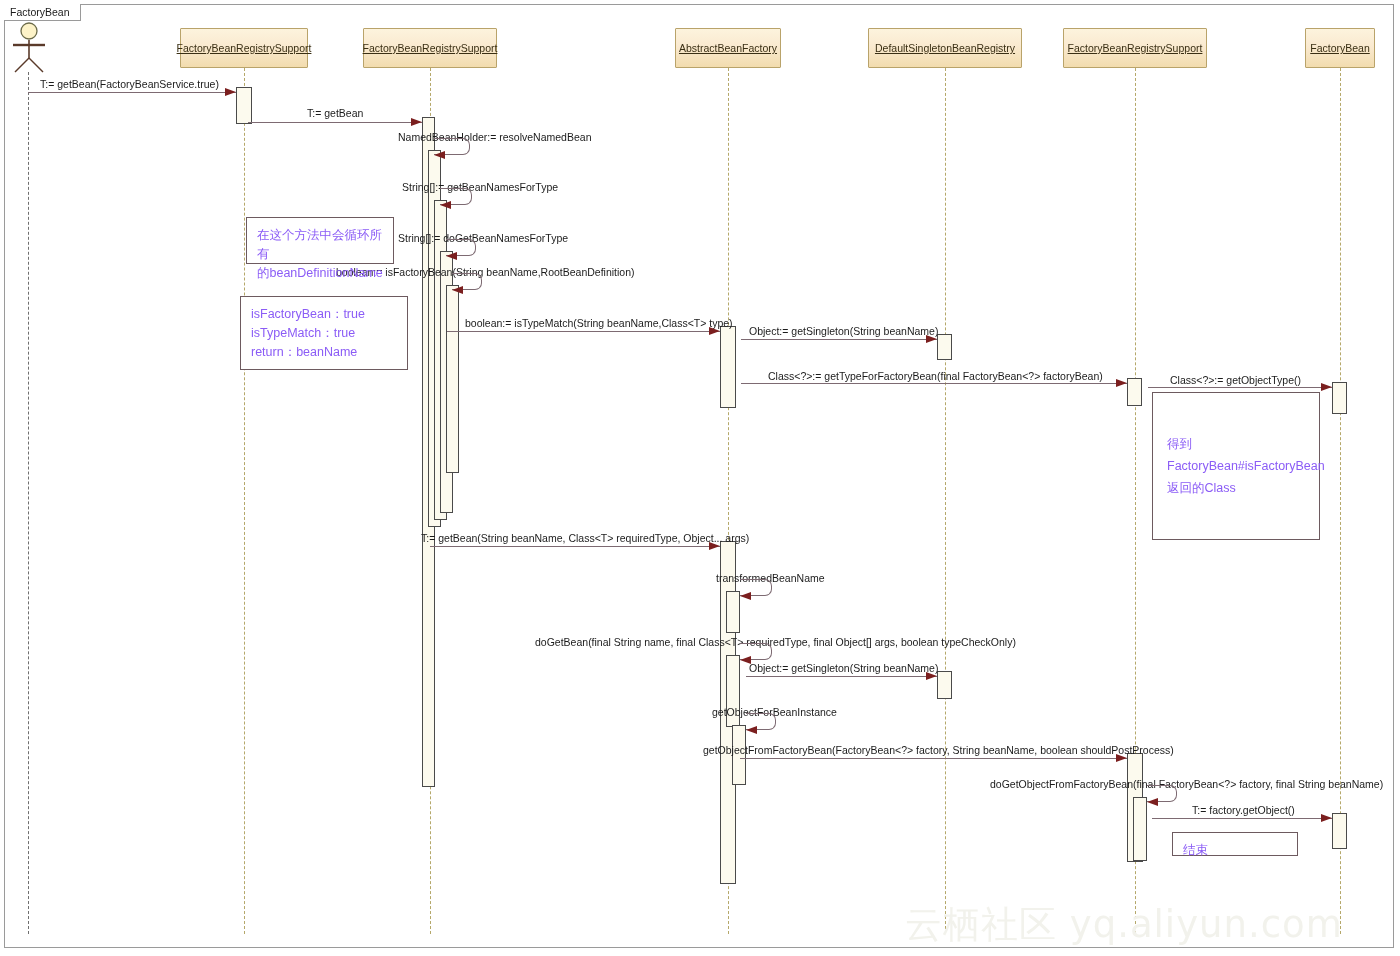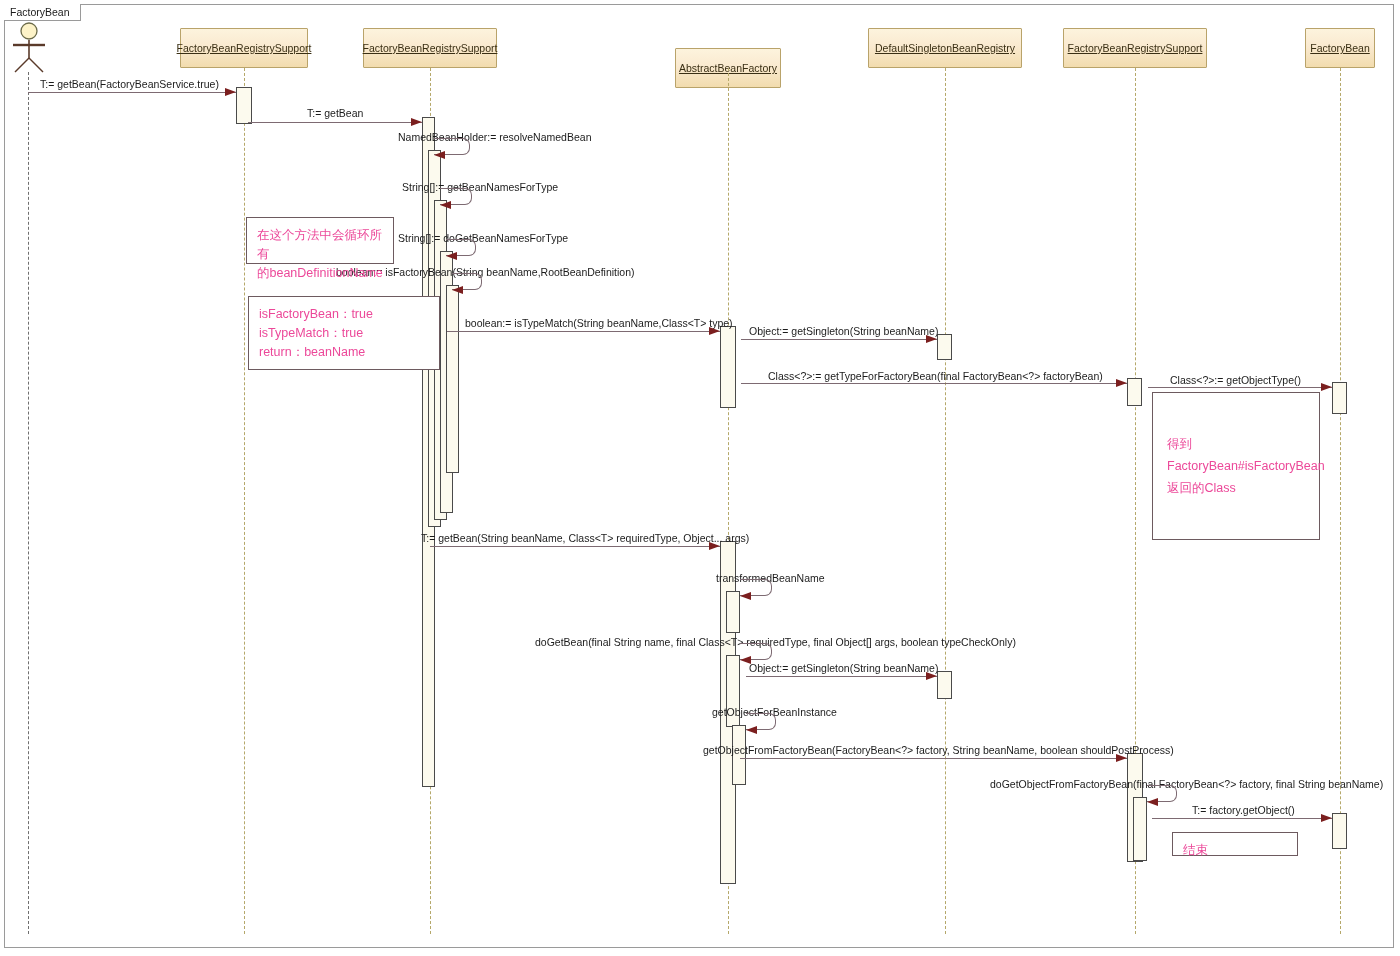--- a/index.html
+++ b/index.html
@@ -121,21 +121,21 @@
 
   
   .note {
     position: absolute;
     box-sizing: border-box;
     background: #ffffff;
     border: 1px solid #6d5a5f;
     padding: 8px 10px;
     font-size: 12.5px;
     line-height: 19px;
-    color: #ec4899;
+    color: #8b5cf6;
     white-space: pre-line;
   }
   .note.big {
     font-size: 12.5px;
     line-height: 22px;
     padding: 12px 14px;
   }
 
   
   .watermark {
@@ -170,21 +170,21 @@
 
   <div id="dyn">
       <div class="participant" style="left: 180px; top: 28px; width: 128px; height: 40px; display: flex; align-items: center; justify-content: center;">
         <span class="pname">FactoryBeanRegistrySupport</span>
       </div>
       <div class="lifeline" style="left: 244px; top: 68px; height: 866px;"></div>
       <div class="participant" style="left: 363px; top: 28px; width: 134px; height: 40px; display: flex; align-items: center; justify-content: center;">
         <span class="pname">FactoryBeanRegistrySupport</span>
       </div>
       <div class="lifeline" style="left: 430px; top: 68px; height: 866px;"></div>
-      <div class="participant" style="left: 675px; top: 28px; width: 106px; height: 40px; display: flex; align-items: center; justify-content: center; margin-top: 20px;">
+      <div class="participant" style="left: 675px; top: 28px; width: 106px; height: 40px; display: flex; align-items: center; justify-content: center;">
         <span class="pname">AbstractBeanFactory</span>
       </div>
       <div class="lifeline" style="left: 728px; top: 68px; height: 866px;"></div>
       <div class="participant" style="left: 868px; top: 28px; width: 154px; height: 40px; display: flex; align-items: center; justify-content: center;">
         <span class="pname">DefaultSingletonBeanRegistry</span>
       </div>
       <div class="lifeline" style="left: 945px; top: 68px; height: 866px;"></div>
       <div class="participant" style="left: 1063px; top: 28px; width: 144px; height: 40px; display: flex; align-items: center; justify-content: center;">
         <span class="pname">FactoryBeanRegistrySupport</span>
       </div>
@@ -260,23 +260,24 @@
       <div class="msgline" style="left: 740px; top: 758px; width: 387px;"></div>
       <div class="arrowhead" style="left: 1116px; top: 754px;"></div>
       <div class="msglabel" style="left: 990px; top: 778px;">doGetObjectFromFactoryBean(final FactoryBean&lt;?&gt; factory, final String beanName)</div>
       <div class="selfloop" style="left: 1147px; top: 785px; width: 30px; height: 17px;"></div>
       <div class="arrowhead" style="left: 1147px; top: 798px; transform: rotate(180deg);"></div>
       <div class="msglabel" style="left: 1192px; top: 804px;">T:= factory.getObject()</div>
       <div class="msgline" style="left: 1152px; top: 818px; width: 180px;"></div>
       <div class="arrowhead" style="left: 1321px; top: 814px;"></div>
       <div class="note" style="left: 246px; top: 217px; width: 148px; height: 47px;">在这个方法中会循环所有
 的beanDefinitionName</div>
-      <div class="note" style="left: 248px; top: 296px; width: 192px; height: 74px;">isFactoryBean：true
+      <div class="note" style="left: 240px; top: 296px; width: 168px; height: 74px;">isFactoryBean：true
 isTypeMatch：true
 return：beanName</div>
       <div class="note big" style="left: 1152px; top: 392px; width: 168px; height: 148px; display: flex; align-items: center;">得到
 FactoryBean#isFactoryBean
 返回的Class</div>
       <div class="note" style="left: 1172px; top: 832px; width: 126px; height: 24px;">结束</div>
     </div>
 
+  <div class="watermark" style="left:905px; top:900px;">云栖社区 yq.aliyun.com</div>
 
 </div>
 
 </body></html>

